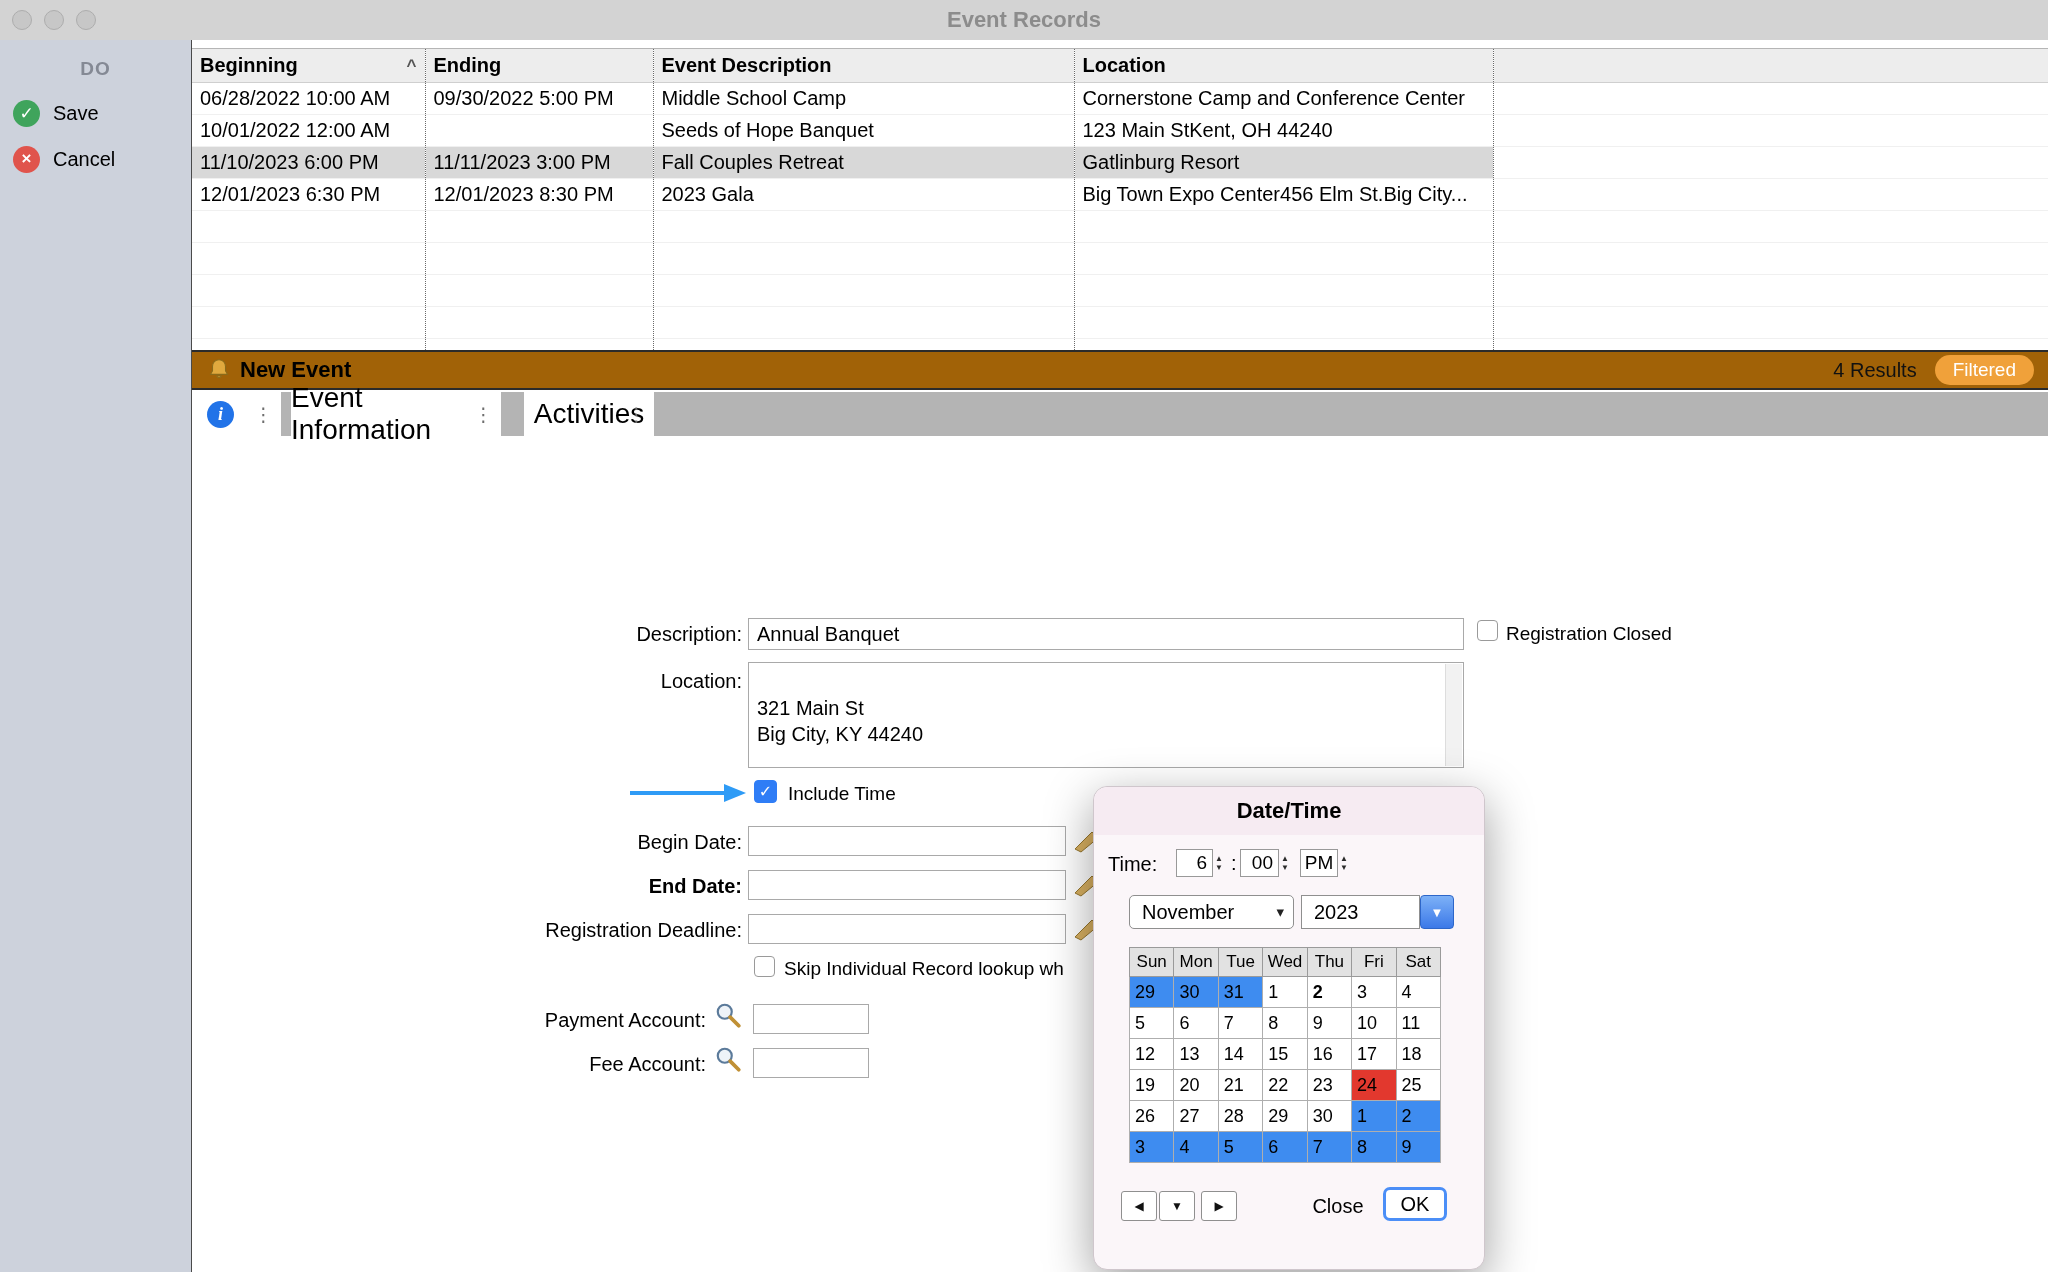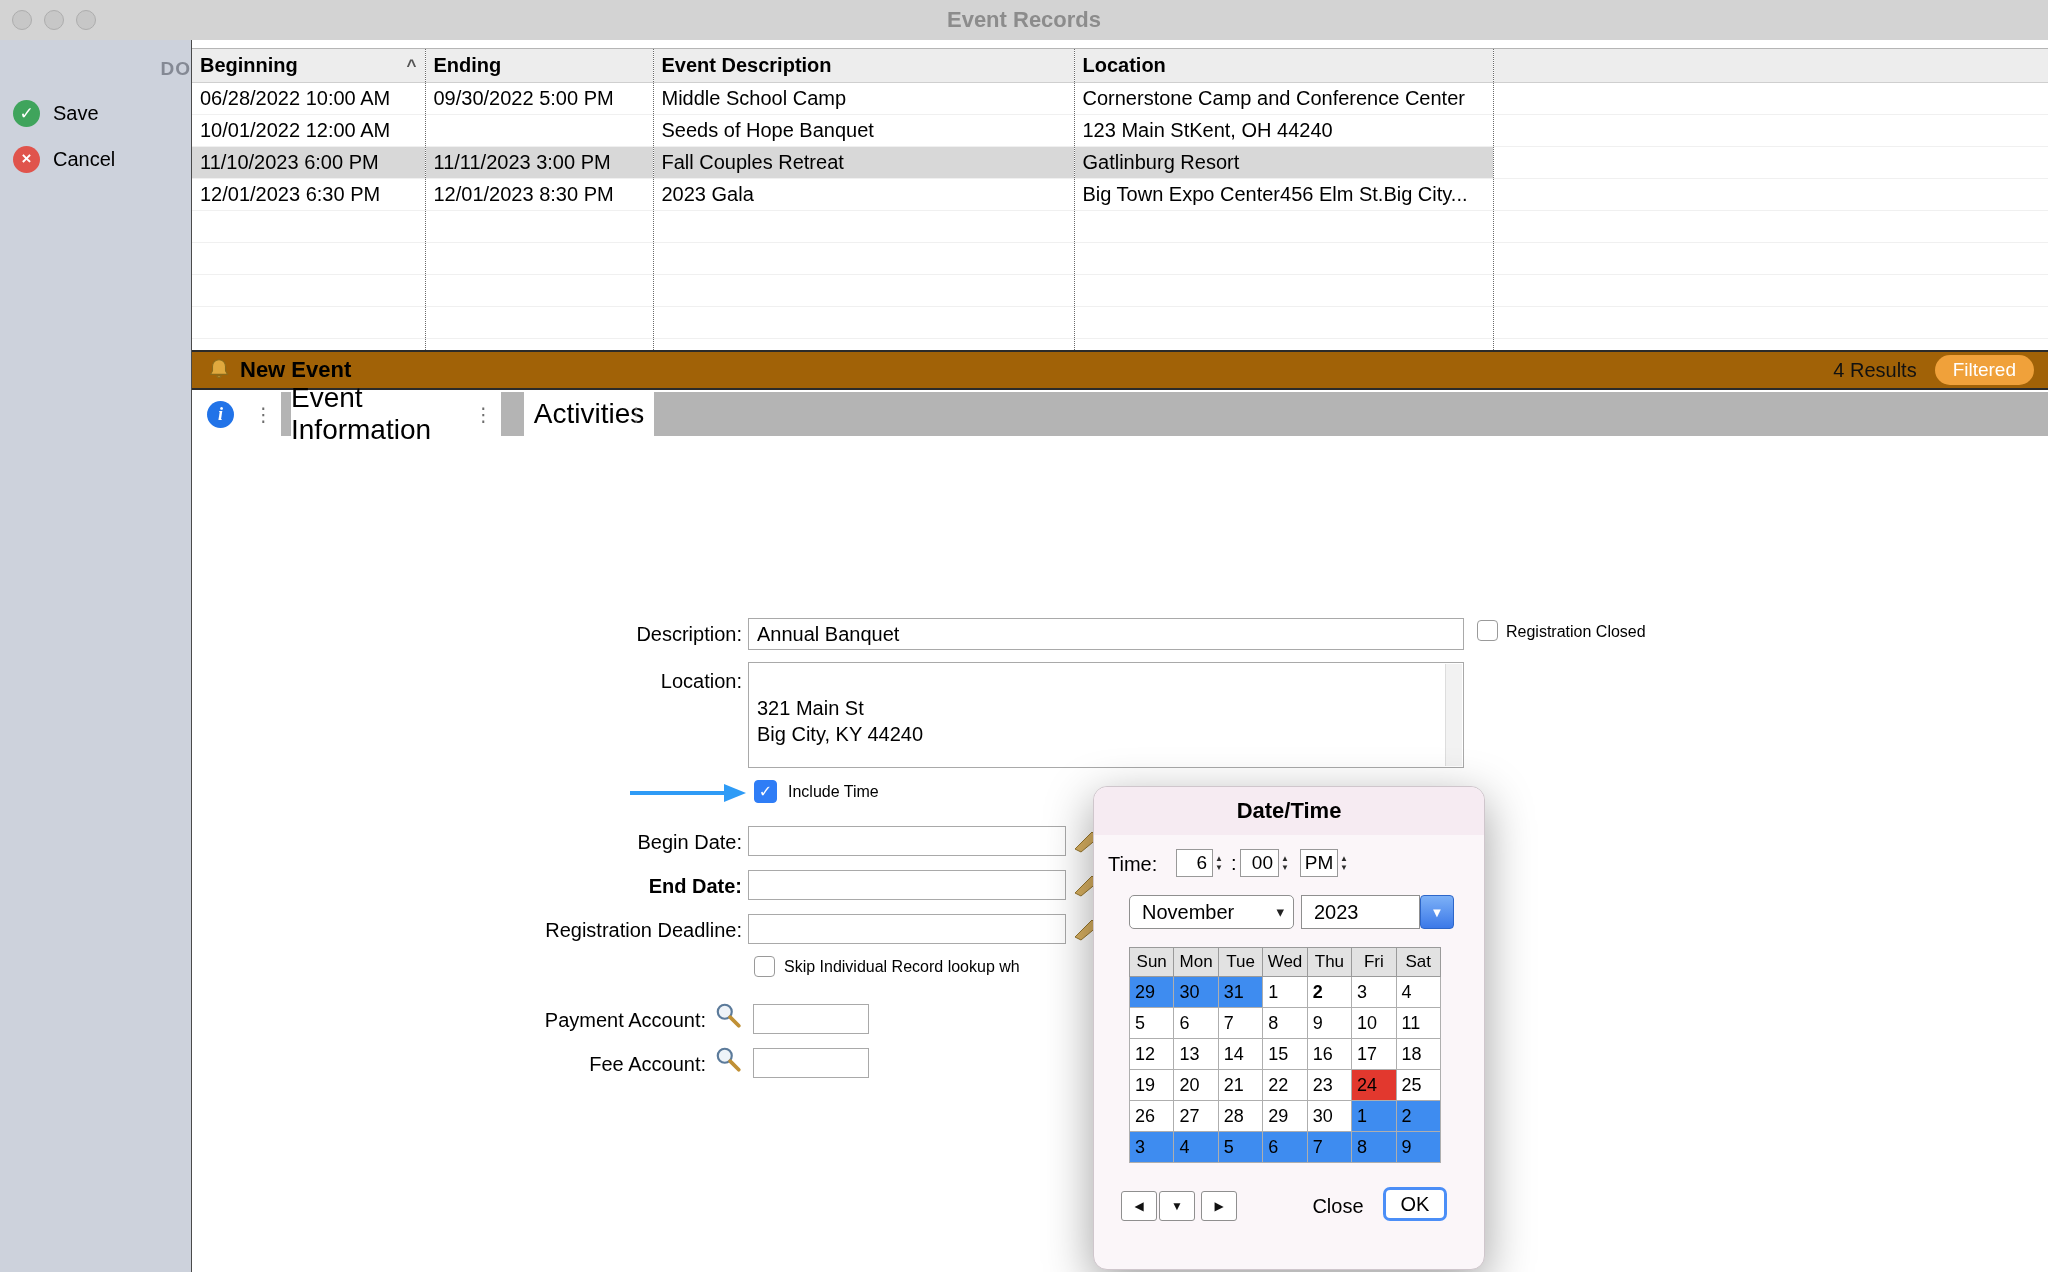--- a/index.html
+++ b/index.html
@@ -12,21 +12,21 @@
   
   .titlebar { position:absolute; left:0; top:0; width:2048px; height:40px; background:#d3d3d3; }
   .lights { position:absolute; left:12px; top:10px; display:flex; gap:12px; }
   .light { width:20px; height:20px; border-radius:50%; background:#c7c7c7; border:1px solid #adadad; }
   .win-title { position:absolute; left:0; top:0; width:100%; line-height:40px; text-align:center;
     font-weight:bold; font-size:22px; color:#8c8c8c; }
 
   
   .sidebar { position:absolute; left:0; top:40px; width:192px; height:1232px;
     background:#cdd2dc; border-right:1px solid #4a4a4a; }
-  .do-label { position:absolute; top:18px; left:0; width:100%; text-align:right;
+  .do-label { position:absolute; top:18px; left:0; width:100%; text-align:center;
     font-weight:bold; font-size:19px; color:#848994; letter-spacing:1px; }
   .side-item { position:absolute; left:0; width:100%; height:34px; display:flex; align-items:center; cursor:default; }
   .side-item .circle { width:27px; height:27px; border-radius:50%; margin-left:13px;
     display:flex; align-items:center; justify-content:center; color:#fff; font-size:17px; font-weight:bold; }
   .circle.green { background:#3fa45c; }
   .circle.red   { background:#e0544c; }
   .side-item .lbl { margin-left:13px; font-size:20px; }
 
   
   .table-wrap { position:absolute; left:192px; top:48px; width:1856px; height:304px;
@@ -68,21 +68,21 @@
   .tinput { position:absolute; border:1px solid #a9a9a9; background:#fff; font-size:20px;
     font-family:"Liberation Sans", sans-serif; padding:0 8px; }
   .location-field { position:absolute; left:748px; top:662px; width:716px; height:106px;
     border:1px solid #a9a9a9; background:#fff; font-size:20px; padding:6px 8px;
     white-space:pre-line; line-height:26px; }
   .loc-scroll { position:absolute; right:1px; top:1px; bottom:1px; width:17px;
     background:#f2f2f2; border-left:1px solid #ddd; }
   .checkbox { position:absolute; width:21px; height:21px; border:1.5px solid #9a9a9a;
     border-radius:4px; background:#fff; display:flex; align-items:center; justify-content:center; }
   .checkbox.checked { background:#2f7df6; border-color:#2f7df6; color:#fff; font-size:16px; font-weight:bold; }
-  .cb-label { position:absolute; font-size:16px; white-space:nowrap; }
+  .cb-label { position:absolute; font-size:19px; white-space:nowrap; }
   .icon-slot { position:absolute; display:flex; }
 
   
   .dialog { position:absolute; left:1093px; top:786px; width:392px; height:484px;
     background:#fbf6f9; border:1px solid #cfc6cc; border-radius:14px;
     box-shadow:0 14px 48px rgba(0,0,0,0.38); z-index:50; }
   .dialog-header { height:48px; background:#f6ebf2; border-radius:14px 14px 0 0;
     text-align:center; line-height:48px; font-weight:bold; font-size:22px; }
   .d-abs { position:absolute; }
   .spinbox { position:absolute; height:28px; border:1px solid #999; background:#fff;

